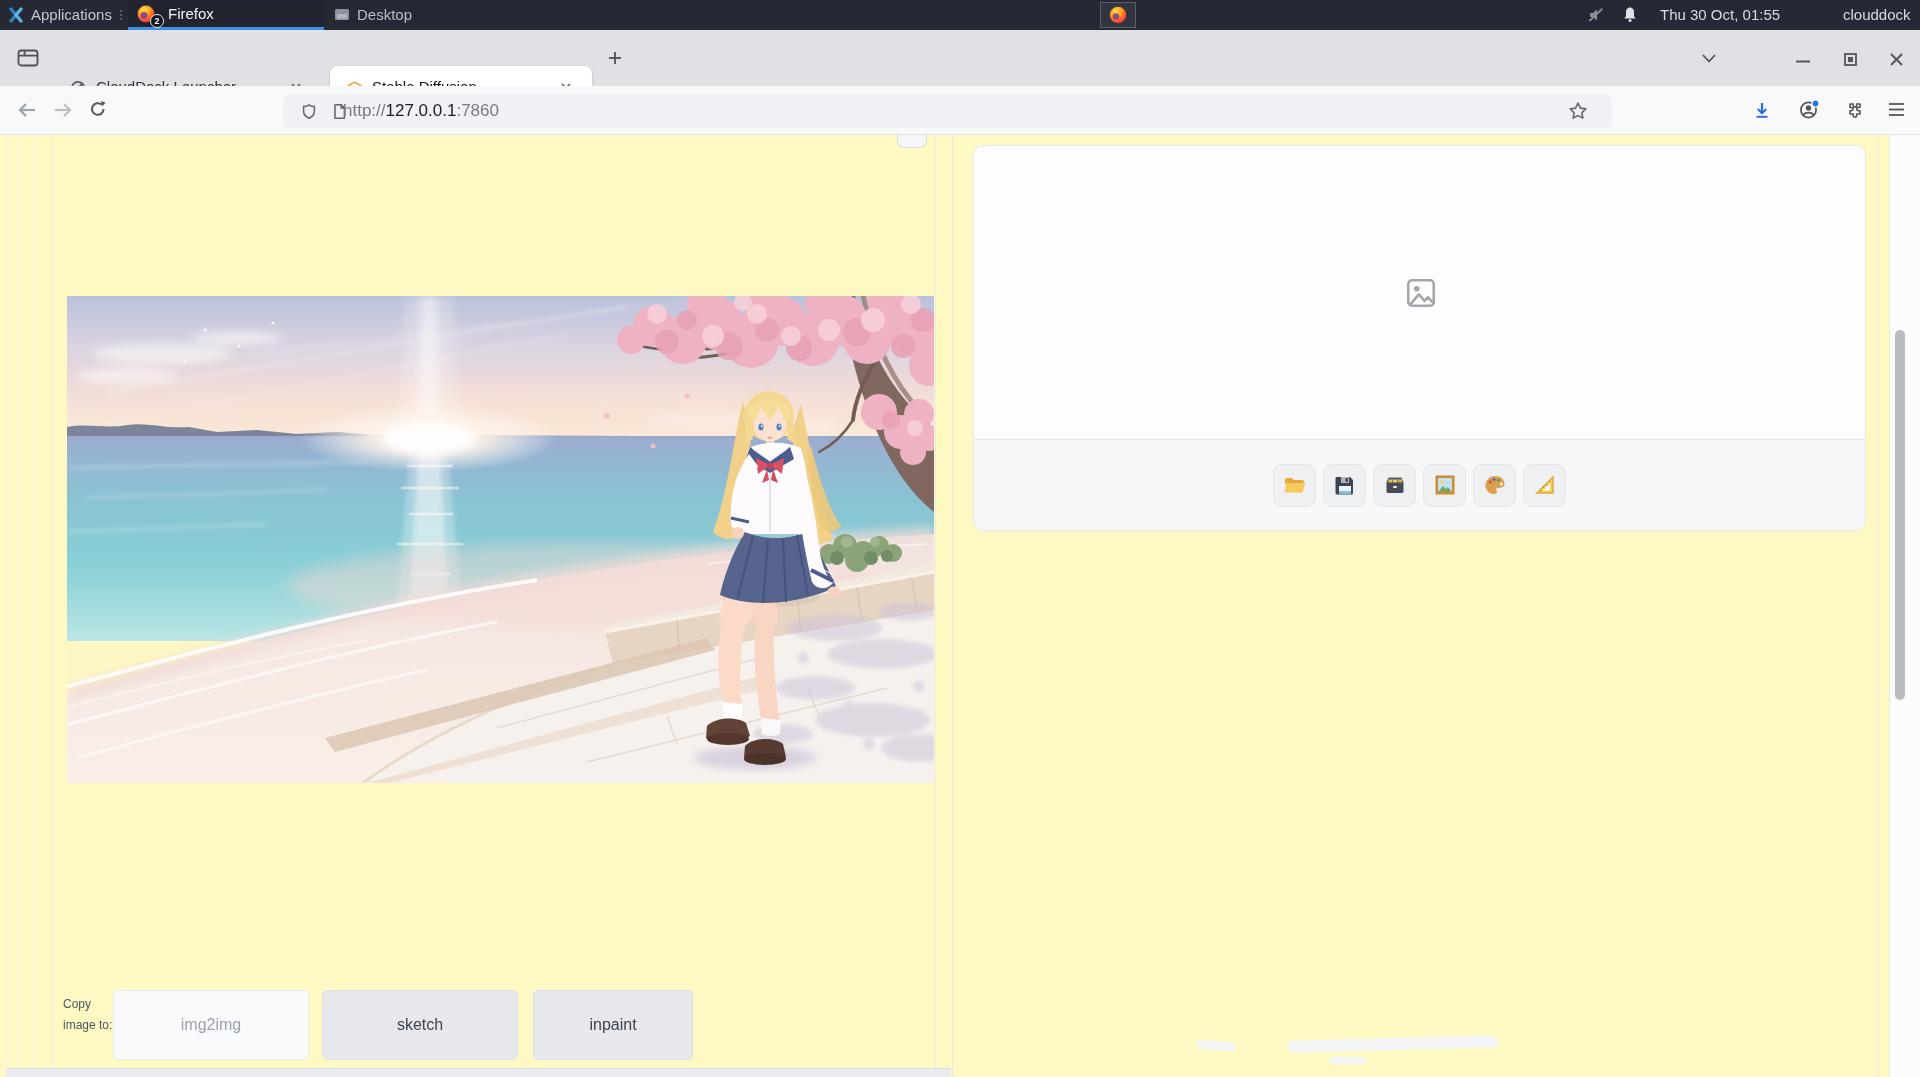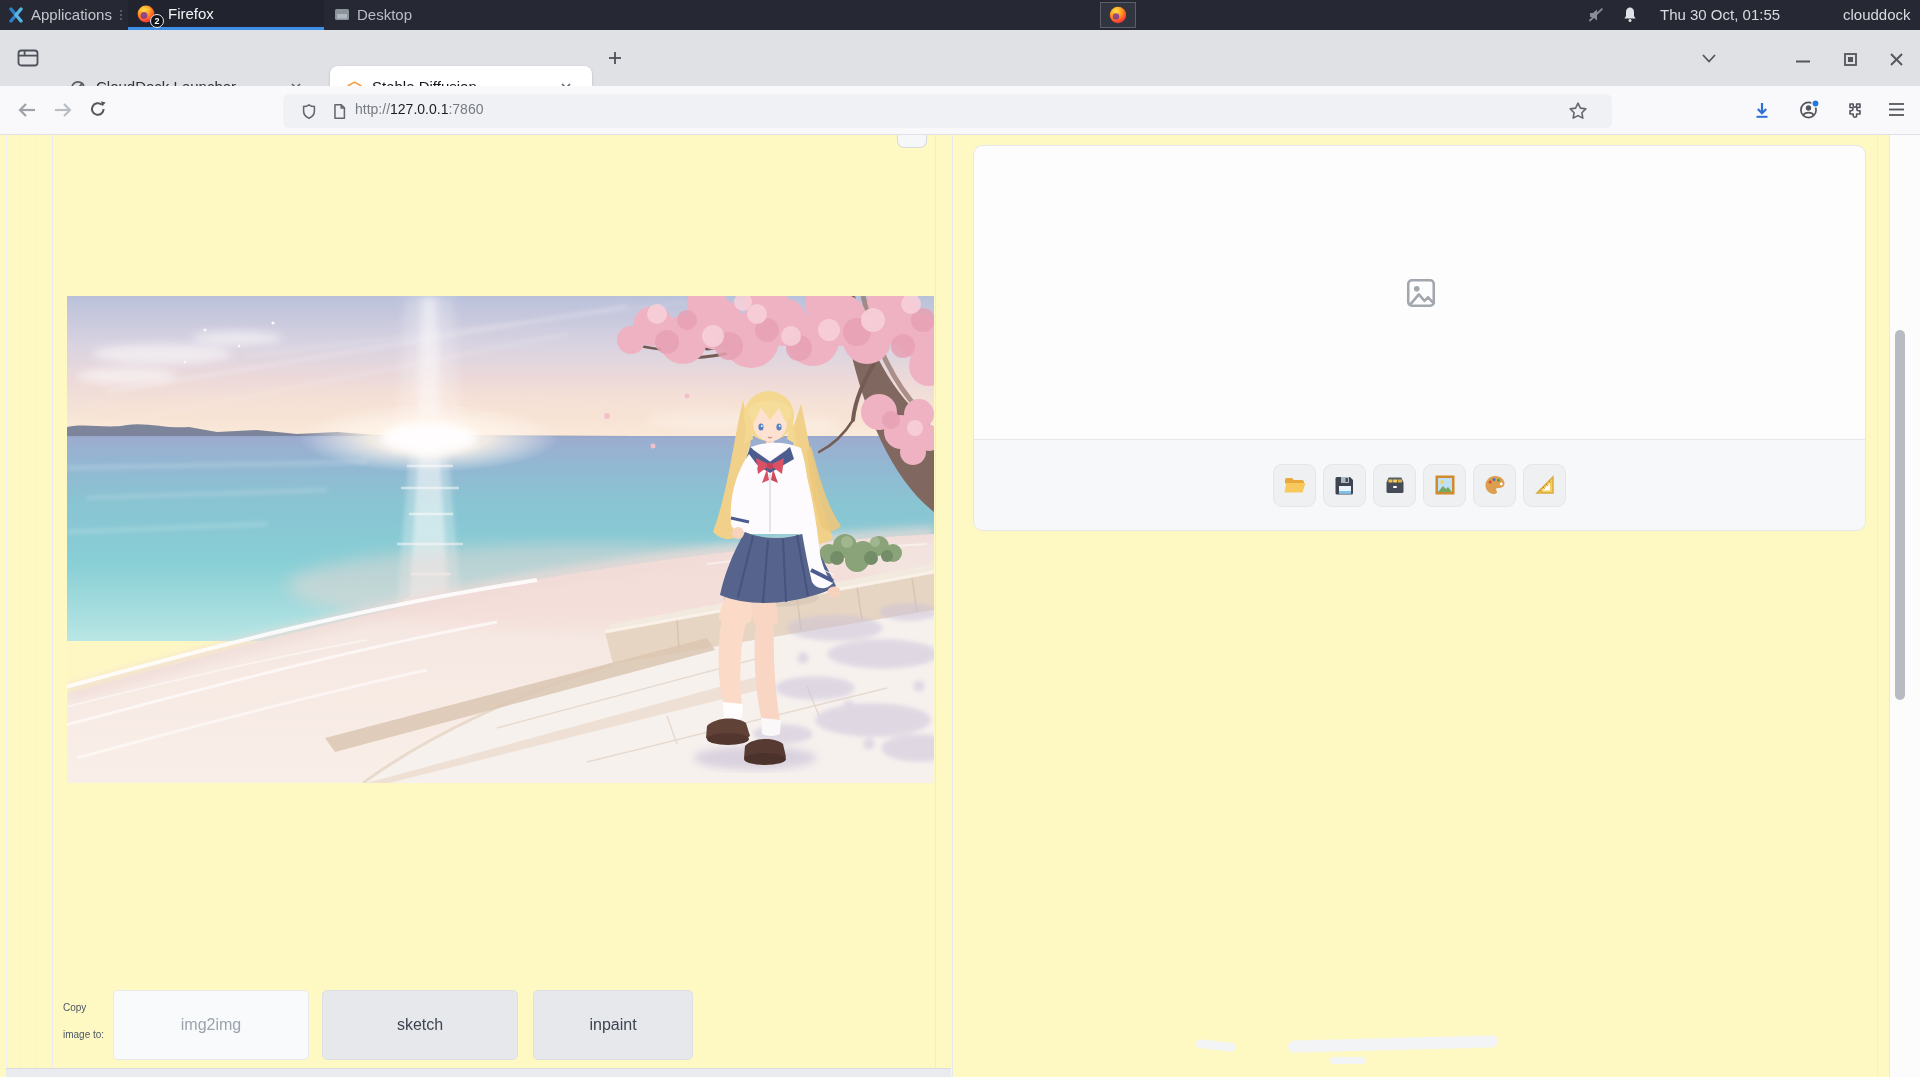--- a/index.html
+++ b/index.html
@@ -16,30 +16,30 @@
   .tray-box{position:absolute;left:1100px;top:2px;width:36px;height:26px;background:#31353f;border:1px solid #5a5f69;display:flex;align-items:center;justify-content:center}
 
   
   .tabbar{position:absolute;left:0;top:30px;width:1920px;height:56px;background:#dfe1e5}
   .tab-active{position:absolute;left:330px;top:36px;width:262px;height:44px;background:#ffffff;border-radius:8px;box-shadow:0 1px 3px rgba(0,0,0,.18)}
   .tab-label{font-size:15px;white-space:nowrap}
 
   
   .navbar{position:absolute;left:0;top:86px;width:1920px;height:49px;background:#f9f9fb;border-bottom:1px solid #e0e1e6}
   .urlfield{position:absolute;left:283px;top:8px;width:1329px;height:34px;background:#f0f1f4;border-radius:6px}
-  .urltext{position:absolute;left:72px;top:7px;font-size:14px;white-space:nowrap}
+  .urltext{position:absolute;left:60px;top:7px;font-size:17px;white-space:nowrap}
   .u-gray{color:#777b83}.u-dark{color:#1b1d22}
 
   
   .vline{position:absolute;top:135px;height:942px;width:1px}
   .notch{position:absolute;left:897px;top:135px;width:30px;height:13px;background:#f6f7f9;border:1px solid #d8dade;border-top:none;border-radius:0 0 7px 7px}
   .copy-btn{position:absolute;top:990px;height:70px;border-radius:5px;font-size:16px;font-weight:normal;display:flex;align-items:center;justify-content:center;font-family:"Liberation Sans",sans-serif}
   .copy-btn.on{background:#e6e8ec;border:1px solid #dcdfe4;color:#3d4450;cursor:pointer}
   .copy-btn.off{background:#f9fafb;border:1px solid #e8eaed;color:#9ba3ad}
-  .copy-lbl{position:absolute;left:63px;top:994px;width:52px;font-size:10px;line-height:27px;color:#4b5563}
+  .copy-lbl{position:absolute;left:63px;top:994px;width:52px;font-size:12px;line-height:21px;color:#4b5563}
 
   .right-card{position:absolute;left:973px;top:145px;width:893px;height:386px;border:1px solid #e5e7ea;border-radius:10px;background:#fdfdfe}
   .gal-strip{position:absolute;left:0;top:293px;width:891px;height:91px;background:#f7f8f9;border-top:1px solid #e7e8eb;border-radius:0 0 9px 9px;display:flex;align-items:center;justify-content:center;gap:7px}
   .gal-btn{width:43px;height:43px;border-radius:9px;background:#eef0f2;border:1px solid #e4e6e9;display:flex;align-items:center;justify-content:center;cursor:pointer}
 
   .smudge{position:absolute;background:#f3f4f6;border-radius:6px}
 
   .scroll-track{position:absolute;left:1889px;top:135px;width:31px;height:942px;background:#fcfcfd;border-left:1px solid #e7e8ea}
   .scroll-thumb{position:absolute;left:5px;top:195px;width:10px;height:370px;background:#b8bbc1;border-radius:5px}
 </style>

